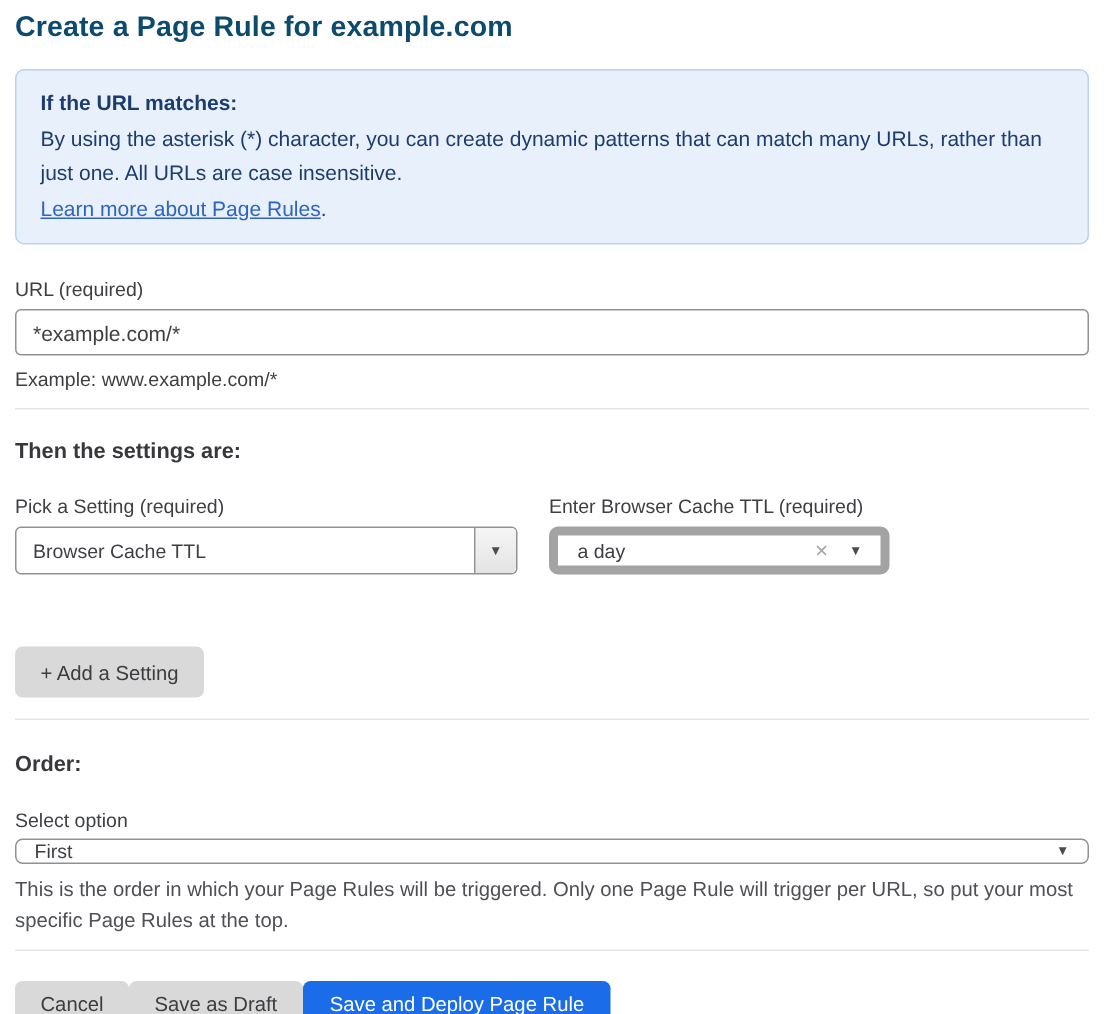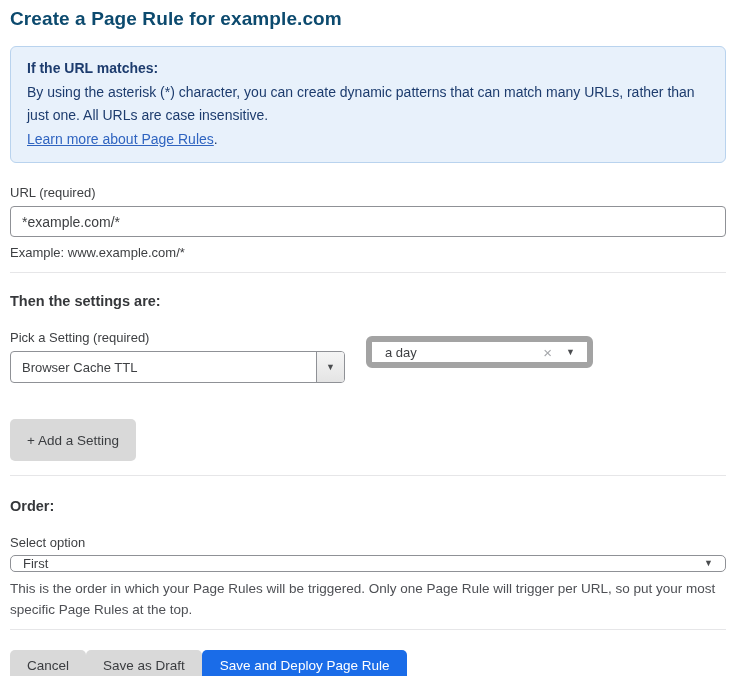--- a/index.html
+++ b/index.html
@@ -140,22 +140,22 @@
     font-size: 13.5px;
     height: 31px;
     padding: 0 17px;
     cursor: pointer;
   }
   .btn-gray {
     background: #d9d9d9;
     color: #3b3d40;
   }
   .btn-add {
-    margin-top: 36px;
-    height: 42px;
+    margin-top: 48px;
+    height: 34px;
   }
   .divider-2 { margin-top: 14px; }
   .order-heading { margin-top: 22px; }
   .order-label { margin-top: 21px; }
   .select-box {
     margin-top: 5px;
     width: 716px;
     height: 17px;
     border: 1px solid #8f9196;
     border-radius: 5px;
@@ -214,20 +214,21 @@
   <div class="col-pick">
     <div class="field-label" style="margin-bottom:0;">Pick a Setting (required)</div>
     <div class="split-select">
       <div class="value">Browser Cache TTL</div>
       <div class="arrow-seg">
         <span class="caret">▼</span>
       </div>
     </div>
   </div>
   <div class="col-ttl">
+    <div class="field-label" style="margin-bottom:0;">Enter Browser Cache TTL (required)</div>
     <div class="combo">
       <span class="value">a day</span>
       <span class="clear">×</span>
       <span class="caret">▼</span>
     </div>
   </div>
 </div>
 
 <button class="btn btn-gray btn-add">+ Add a Setting</button>
 

